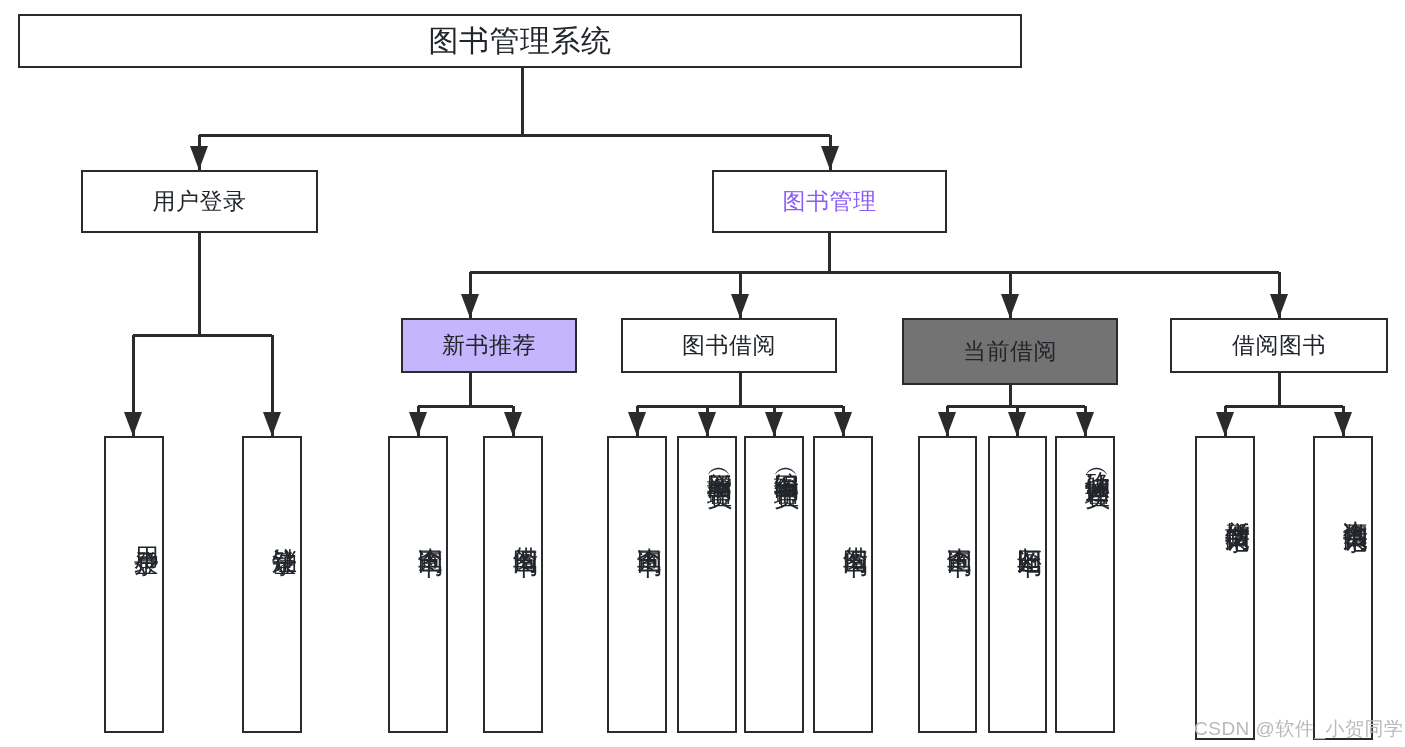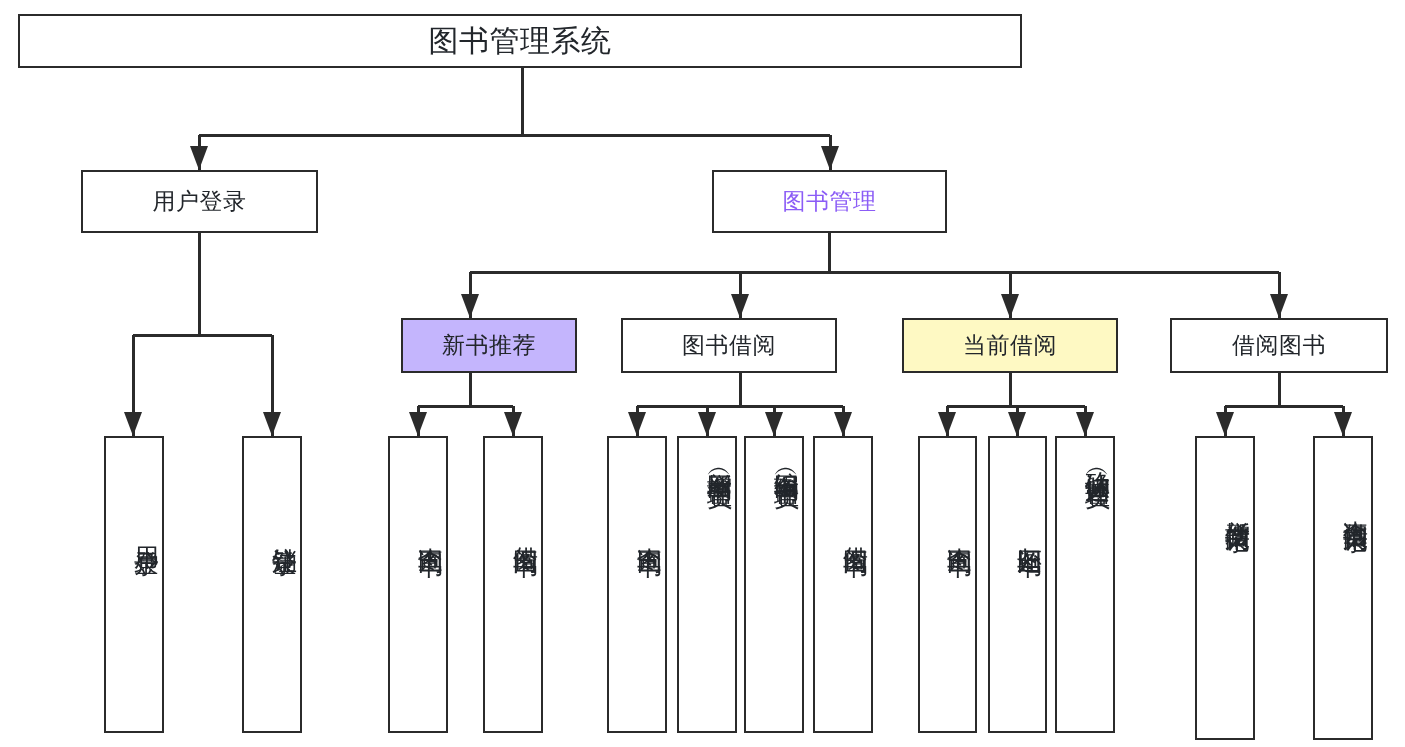--- a/index.html
+++ b/index.html
@@ -143,21 +143,21 @@
       </div>
       <div class="node horizontal" style="left: 712px; top: 170px; width: 235px; height: 63px; border-color: rgb(43, 43, 43); background: rgb(255, 255, 255);">
         <span class="node-label" style="color: #8b5cf6;">图书管理</span>
       </div>
       <div class="node horizontal" style="left: 362px; top: 318px; width: 176px; height: 55px; border-color: rgb(43, 43, 43); background: #c4b5fd; margin-left: 39px;">
         <span class="node-label" style="color: rgb(34, 38, 43);">新书推荐</span>
       </div>
       <div class="node horizontal" style="left: 621px; top: 318px; width: 216px; height: 55px; border-color: rgb(43, 43, 43); background: rgb(255, 255, 255);">
         <span class="node-label" style="color: rgb(34, 38, 43);">图书借阅</span>
       </div>
-      <div class="node horizontal" style="left: 902px; top: 318px; width: 216px; height: 55px; border-color: rgb(43, 43, 43); background: #fef9c3;">
+      <div class="node horizontal" style="left: 902px; top: 318px; width: 216px; height: 67px; border-color: rgb(43, 43, 43); background: #737373;">
         <span class="node-label" style="color: rgb(34, 38, 43);">当前借阅</span>
       </div>
       <div class="node horizontal" style="left: 1170px; top: 318px; width: 218px; height: 55px; border-color: rgb(43, 43, 43); background: rgb(255, 255, 255);">
         <span class="node-label" style="color: rgb(34, 38, 43);">借阅图书</span>
       </div>
       <div class="node vertical" style="left: 104px; top: 436px; width: 60px; height: 297px; border-color: rgb(43, 43, 43); background: rgb(255, 255, 255);">
         <span class="node-label" style="color: rgb(34, 38, 43); padding-top: 88.5px;">用户登录</span>
       </div>
       <div class="node vertical" style="left: 242px; top: 436px; width: 60px; height: 297px; border-color: rgb(43, 43, 43); background: rgb(255, 255, 255);">
         <span class="node-label" style="color: rgb(34, 38, 43); padding-top: 88.5px;">注销登录</span>
@@ -190,14 +190,15 @@
         <span class="node-label" style="color: rgb(34, 38, 43); padding-top: 13.5px;">确认归还（管理员）</span>
       </div>
       <div class="node vertical" style="left: 1195px; top: 436px; width: 60px; height: 304px; border-color: rgb(43, 43, 43); background: rgb(255, 255, 255);">
         <span class="node-label" style="color: rgb(34, 38, 43); padding-top: 62px;">新增借阅记录</span>
       </div>
       <div class="node vertical" style="left: 1313px; top: 436px; width: 60px; height: 304px; border-color: rgb(43, 43, 43); background: rgb(255, 255, 255);">
         <span class="node-label" style="color: rgb(34, 38, 43); padding-top: 62px;">查询借阅记录</span>
       </div>
     </div>
 
+  <div class="watermark" style="left: 1194px; top: 716px; color: rgb(185, 185, 185);">CSDN @软件_小贺同学</div>
 
 </div>
 
 </body></html>

